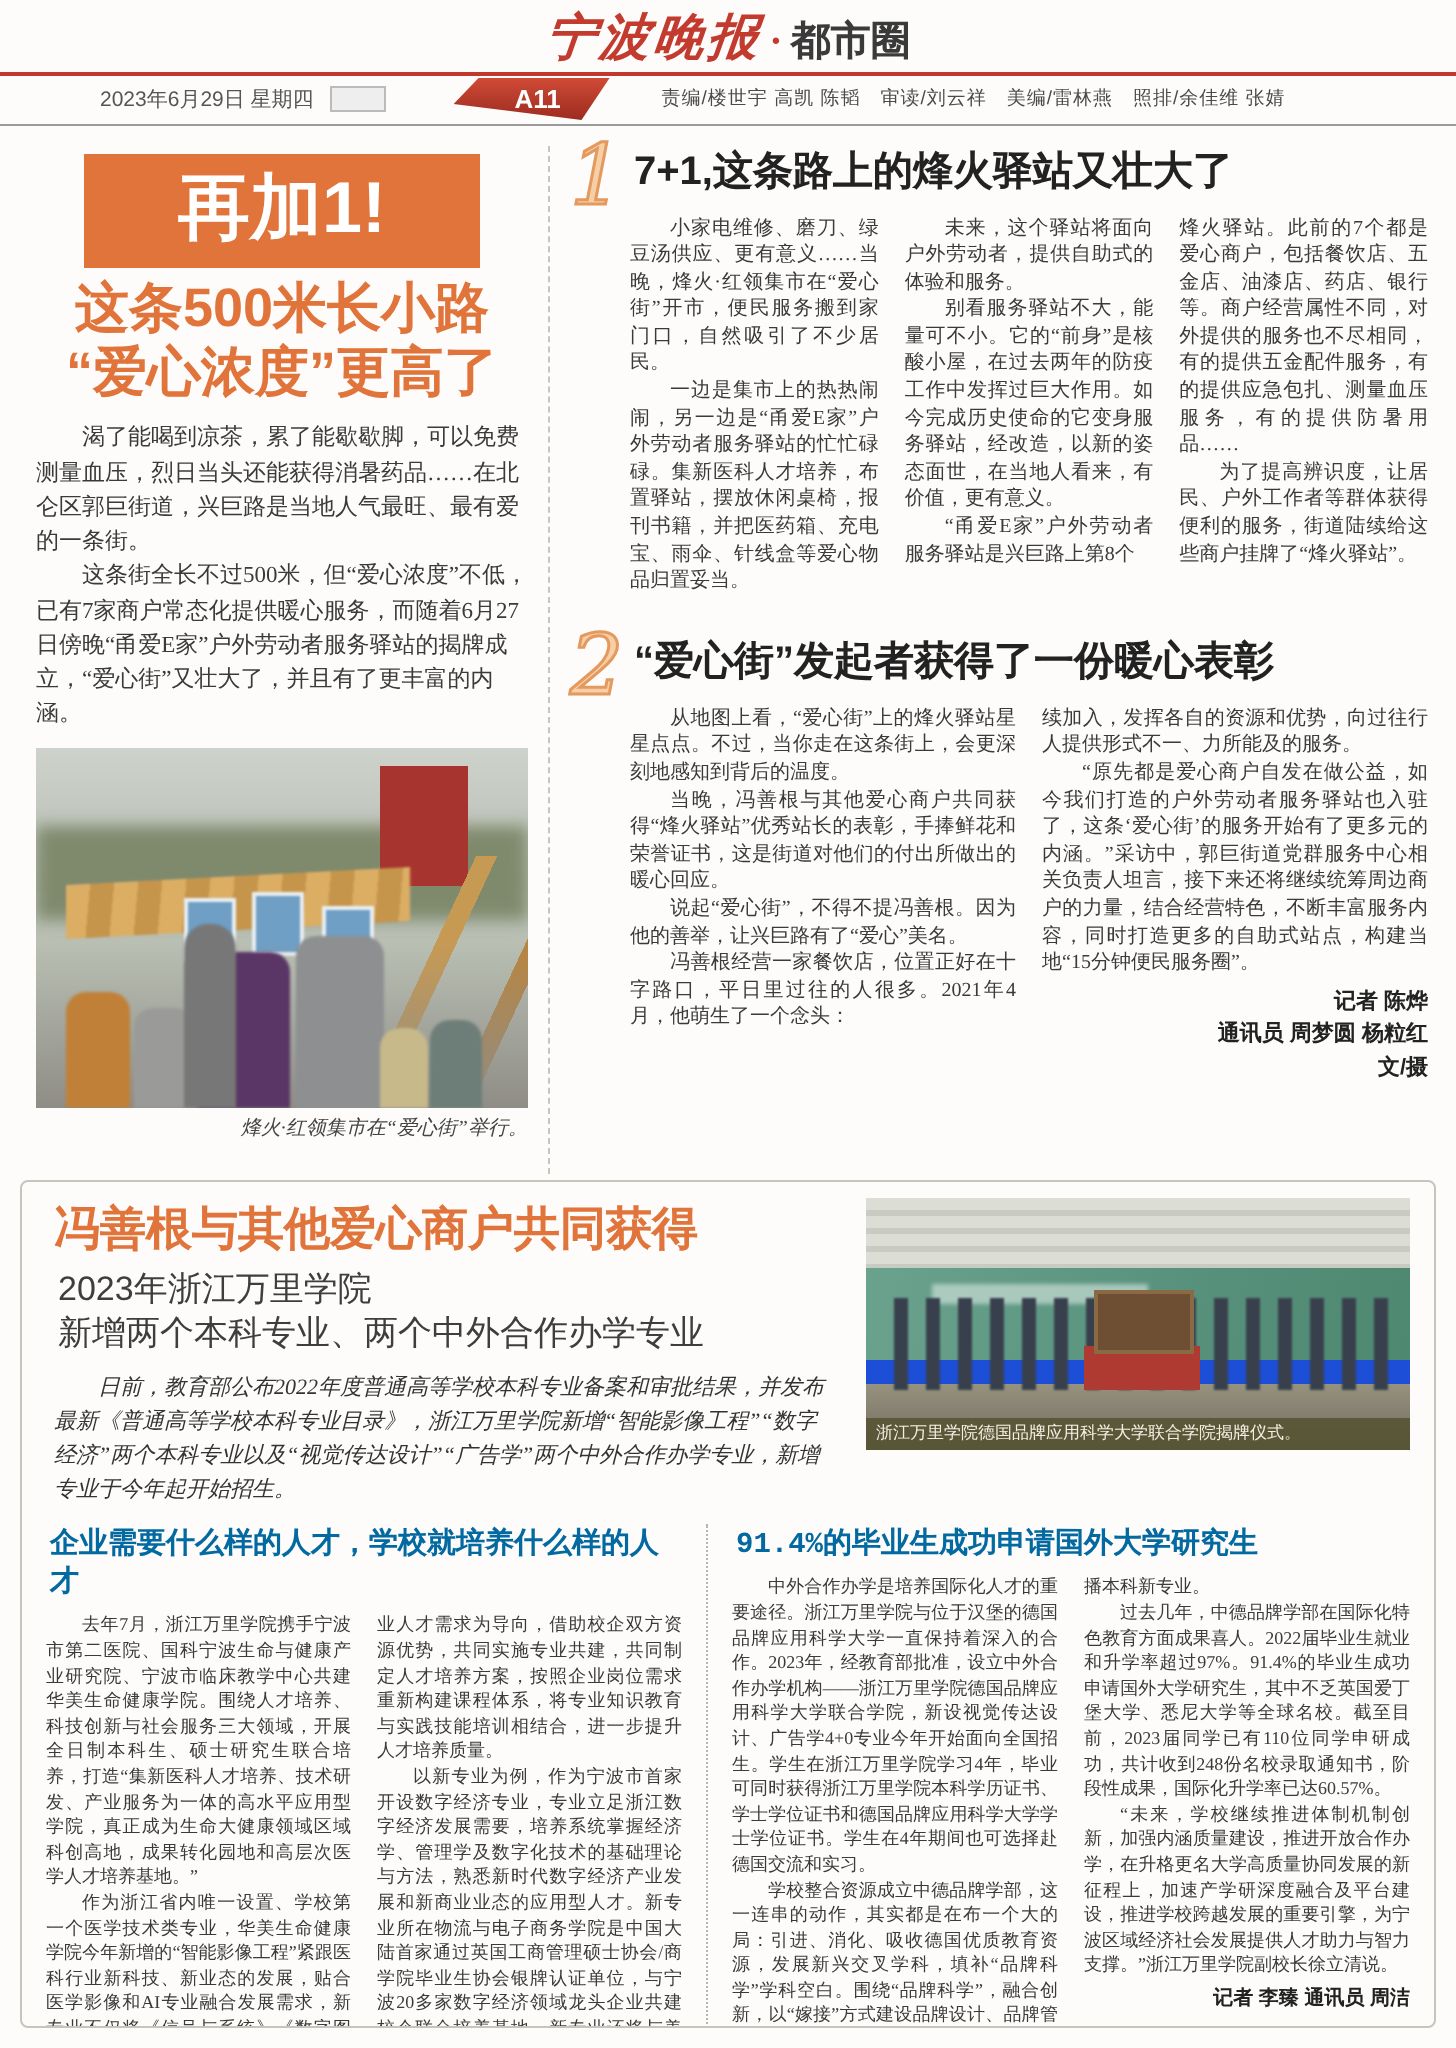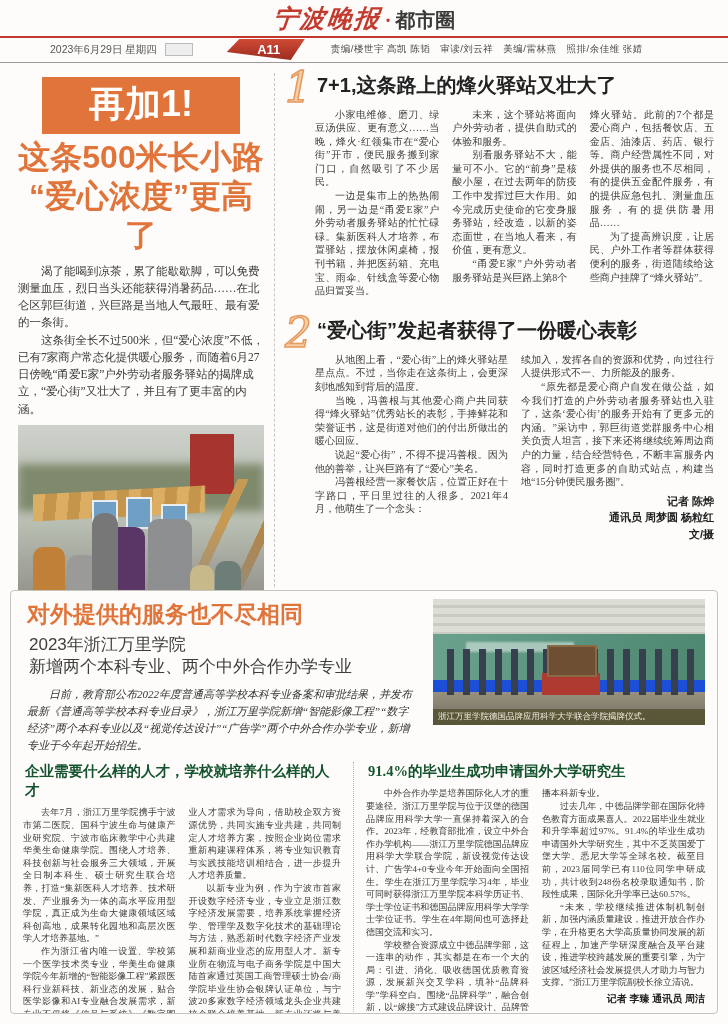--- a/index.html
+++ b/index.html
@@ -19,21 +19,21 @@
   .calbox{width:26px;height:11px;border:1px solid #bbb;background:#eee;margin-left:8px;}
   .pagenum{width:78px;height:21px;margin-left:34px;background:linear-gradient(180deg,#d04a36,#9c2c20);
            clip-path:polygon(16% 0,100% 0,82% 100%,0 62%);color:#fff;font-weight:bold;font-size:13px;
            display:flex;align-items:center;justify-content:center;padding-left:6px;box-sizing:border-box;}
   .credits{margin-left:26px;letter-spacing:.5px;font-size:9.5px;color:#4a4a4a;}
   
   .top-section{display:flex;padding:6px 12px 0 12px;height:528px;box-sizing:border-box;}
   .left-col{width:262px;flex:none;padding:2px 10px 0 6px;box-sizing:border-box;}
   .badge{width:198px;margin:6px auto 4px auto;background:#e0743a;color:#fff;text-align:center;
          font-size:36px;font-weight:bold;font-family:"Liberation Sans",sans-serif;padding:3px 0 5px 0;}
-  .lead-head{color:#e0743a;text-align:center;font-size:32px;font-weight:bold;line-height:1.22;
+  .lead-head{color:#e0743a;text-align:center;font-size:27px;font-weight:bold;line-height:1.22;
              font-family:"Liberation Sans",sans-serif;margin-bottom:8px;}
   .left-col p{font-size:11.5px;line-height:1.5;margin:0;text-indent:2em;color:#3a3a3a;}
   .photo1{position:relative;width:100%;height:180px;margin-top:7px;background:#b9bfb3;overflow:hidden;}
   .photo1 div{position:absolute;}
   .p1-sky{top:0;left:0;right:0;height:40%;background:linear-gradient(180deg,#ced2cc,#b4bbae);}
   .p1-trees{top:22%;left:0;right:0;height:26%;background:#7f8a6d;filter:blur(4px);}
   .p1-redsign{top:5%;right:12%;width:44px;height:60px;background:#a83430;}
   .p1-canopy{top:36%;left:6%;width:70%;height:15%;
              background:repeating-linear-gradient(95deg,#dcae64 0 12px,#c6954c 12px 24px);
              transform:skewY(-3deg);filter:blur(.6px);}
@@ -73,21 +73,21 @@
   .p2-banner{top:28%;left:0;right:0;height:36%;background:linear-gradient(100deg,#6aa28d,#57917b 60%,#4f8871);}
   .p2-bannertxt{top:34%;left:12%;width:40%;height:8%;background:rgba(230,240,235,.55);filter:blur(1px);}
   .p2-floor{bottom:0;left:0;right:0;height:26%;background:linear-gradient(180deg,#97927f,#6e6a5d);}
   .p2-people{bottom:24%;left:2%;right:2%;height:36%;
              background:repeating-linear-gradient(90deg,rgba(0,0,0,0) 0 9px,#39404d 9px 16px);filter:blur(.6px);}
   .p2-table{bottom:24%;left:40%;width:58px;height:22px;background:#ae3a32;}
   .p2-plaque{bottom:38%;left:42%;width:46px;height:28px;background:#6e4f33;border:2px solid #8a6a45;}
   .p2-cap{bottom:0;left:0;right:0;background:rgba(84,82,48,.85);color:#f2efe2;font-size:8.5px;
           padding:2px 5px;font-family:"Liberation Sans",sans-serif;}
   .bot-blocks{display:flex;margin-top:8px;height:256px;overflow:hidden;}
-  .blk-subhead{font-size:14.5px;font-weight:bold;color:#14532d;font-family:Liberation Serif, serif;
+  .blk-subhead{font-size:14.5px;font-weight:bold;color:#0369a1;font-family:Liberation Mono, monospace;
                margin:0 0 6px 2px;}
   .blk-cols{display:flex;gap:13px;}
   .blk-cols .col{flex:1;}
   .blk-cols p{font-size:9px;line-height:1.4;margin:0;text-indent:2em;color:#3a3a3a;text-align:justify;}
   .blk-cols p.ni{text-indent:0;}
   .blk-left{width:318px;flex:none;padding-right:12px;}
   .blk-div{border-left:1px dotted #b9b4ac;}
   .blk-right{flex:1;padding-left:12px;}
   .byline2{text-align:right;font-weight:bold;font-size:10px;margin-top:3px;
            font-family:"Liberation Sans",sans-serif;color:#222;}
@@ -189,21 +189,21 @@
         </div>
       </div>
 
     </div>
   </div>
 
   <div class="bottom-box">
 
     <div class="bot-intro">
       <div class="bot-intro-left">
-        <div class="bot-title">对外提供的服务也不尽相同</div>
+        <div class="bot-title">冯善根与其他爱心商户共同获得</div>
         <div class="bot-sub">2023年浙江万里学院</div>
         <div class="bot-sub">新增两个本科专业、两个中外合作办学专业</div>
         <p class="bot-lead">日前，教育部公布2022年度普通高等学校本科专业备案和审批结果，并发布最新《普通高等学校本科专业目录》，浙江万里学院新增“智能影像工程”“数字经济”两个本科专业以及“视觉传达设计”“广告学”两个中外合作办学专业，新增专业于今年起开始招生。</p>
       </div>
       <div class="photo2">
         <div class="p2-ceil"></div>
         <div class="p2-banner"></div>
         <div class="p2-bannertxt"></div>
         <div class="p2-floor"></div>
         <div class="p2-people"></div>

